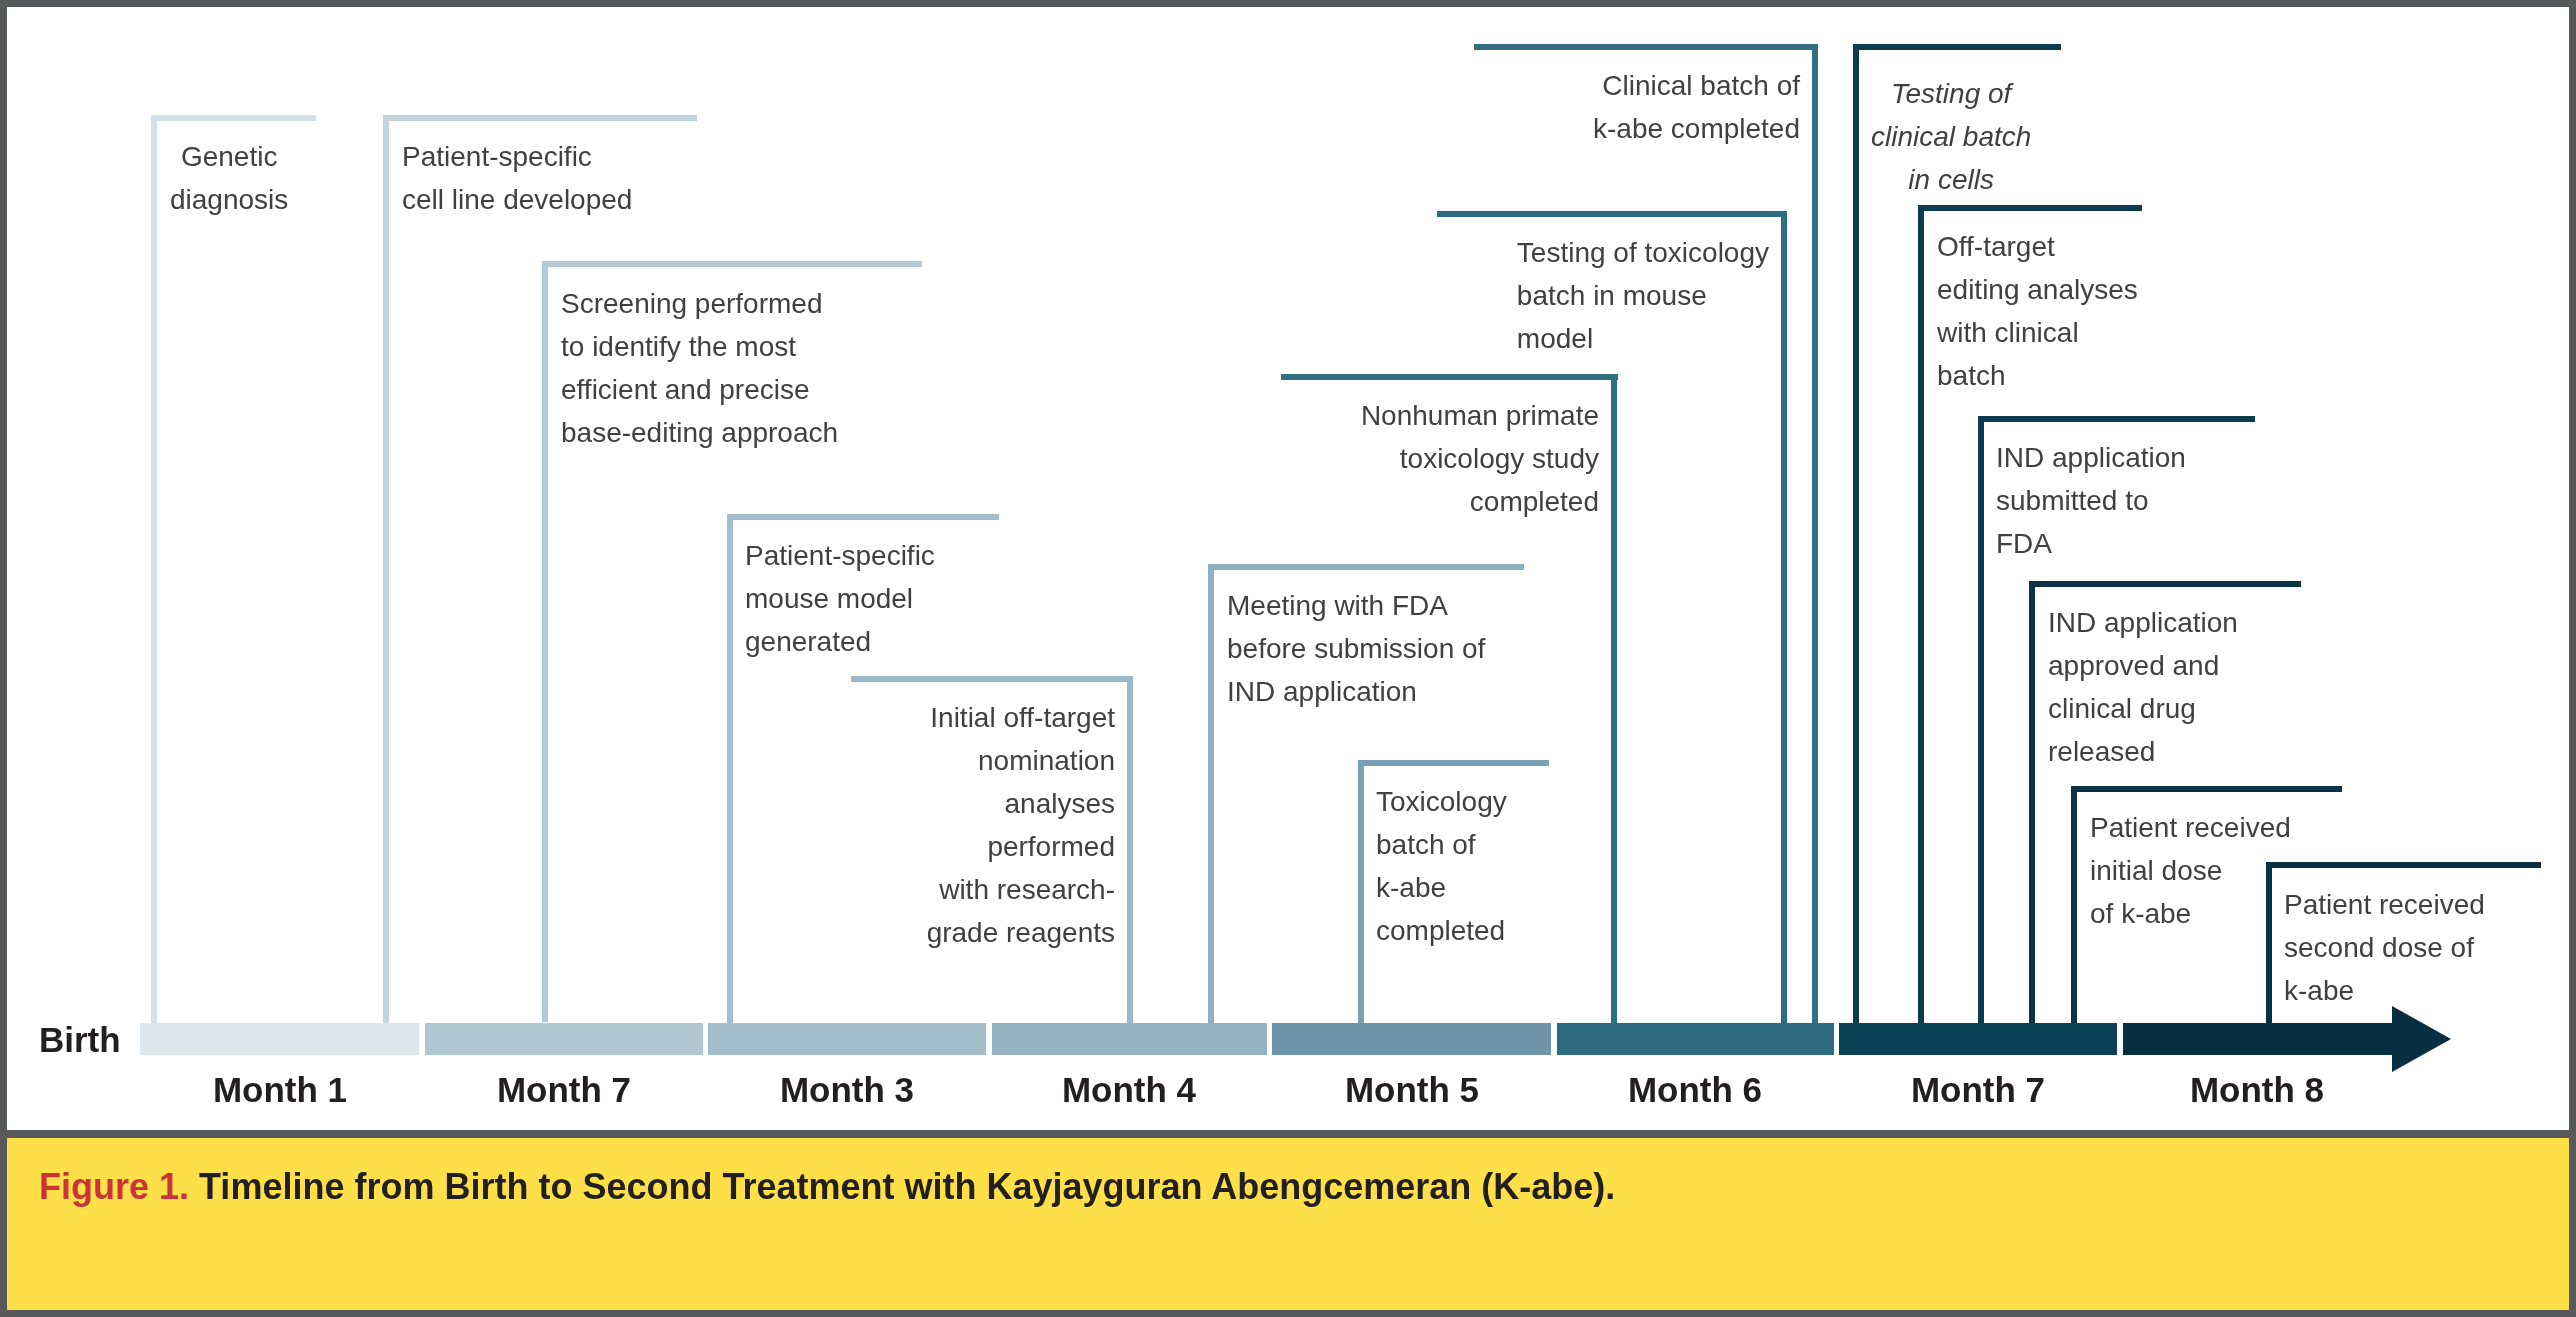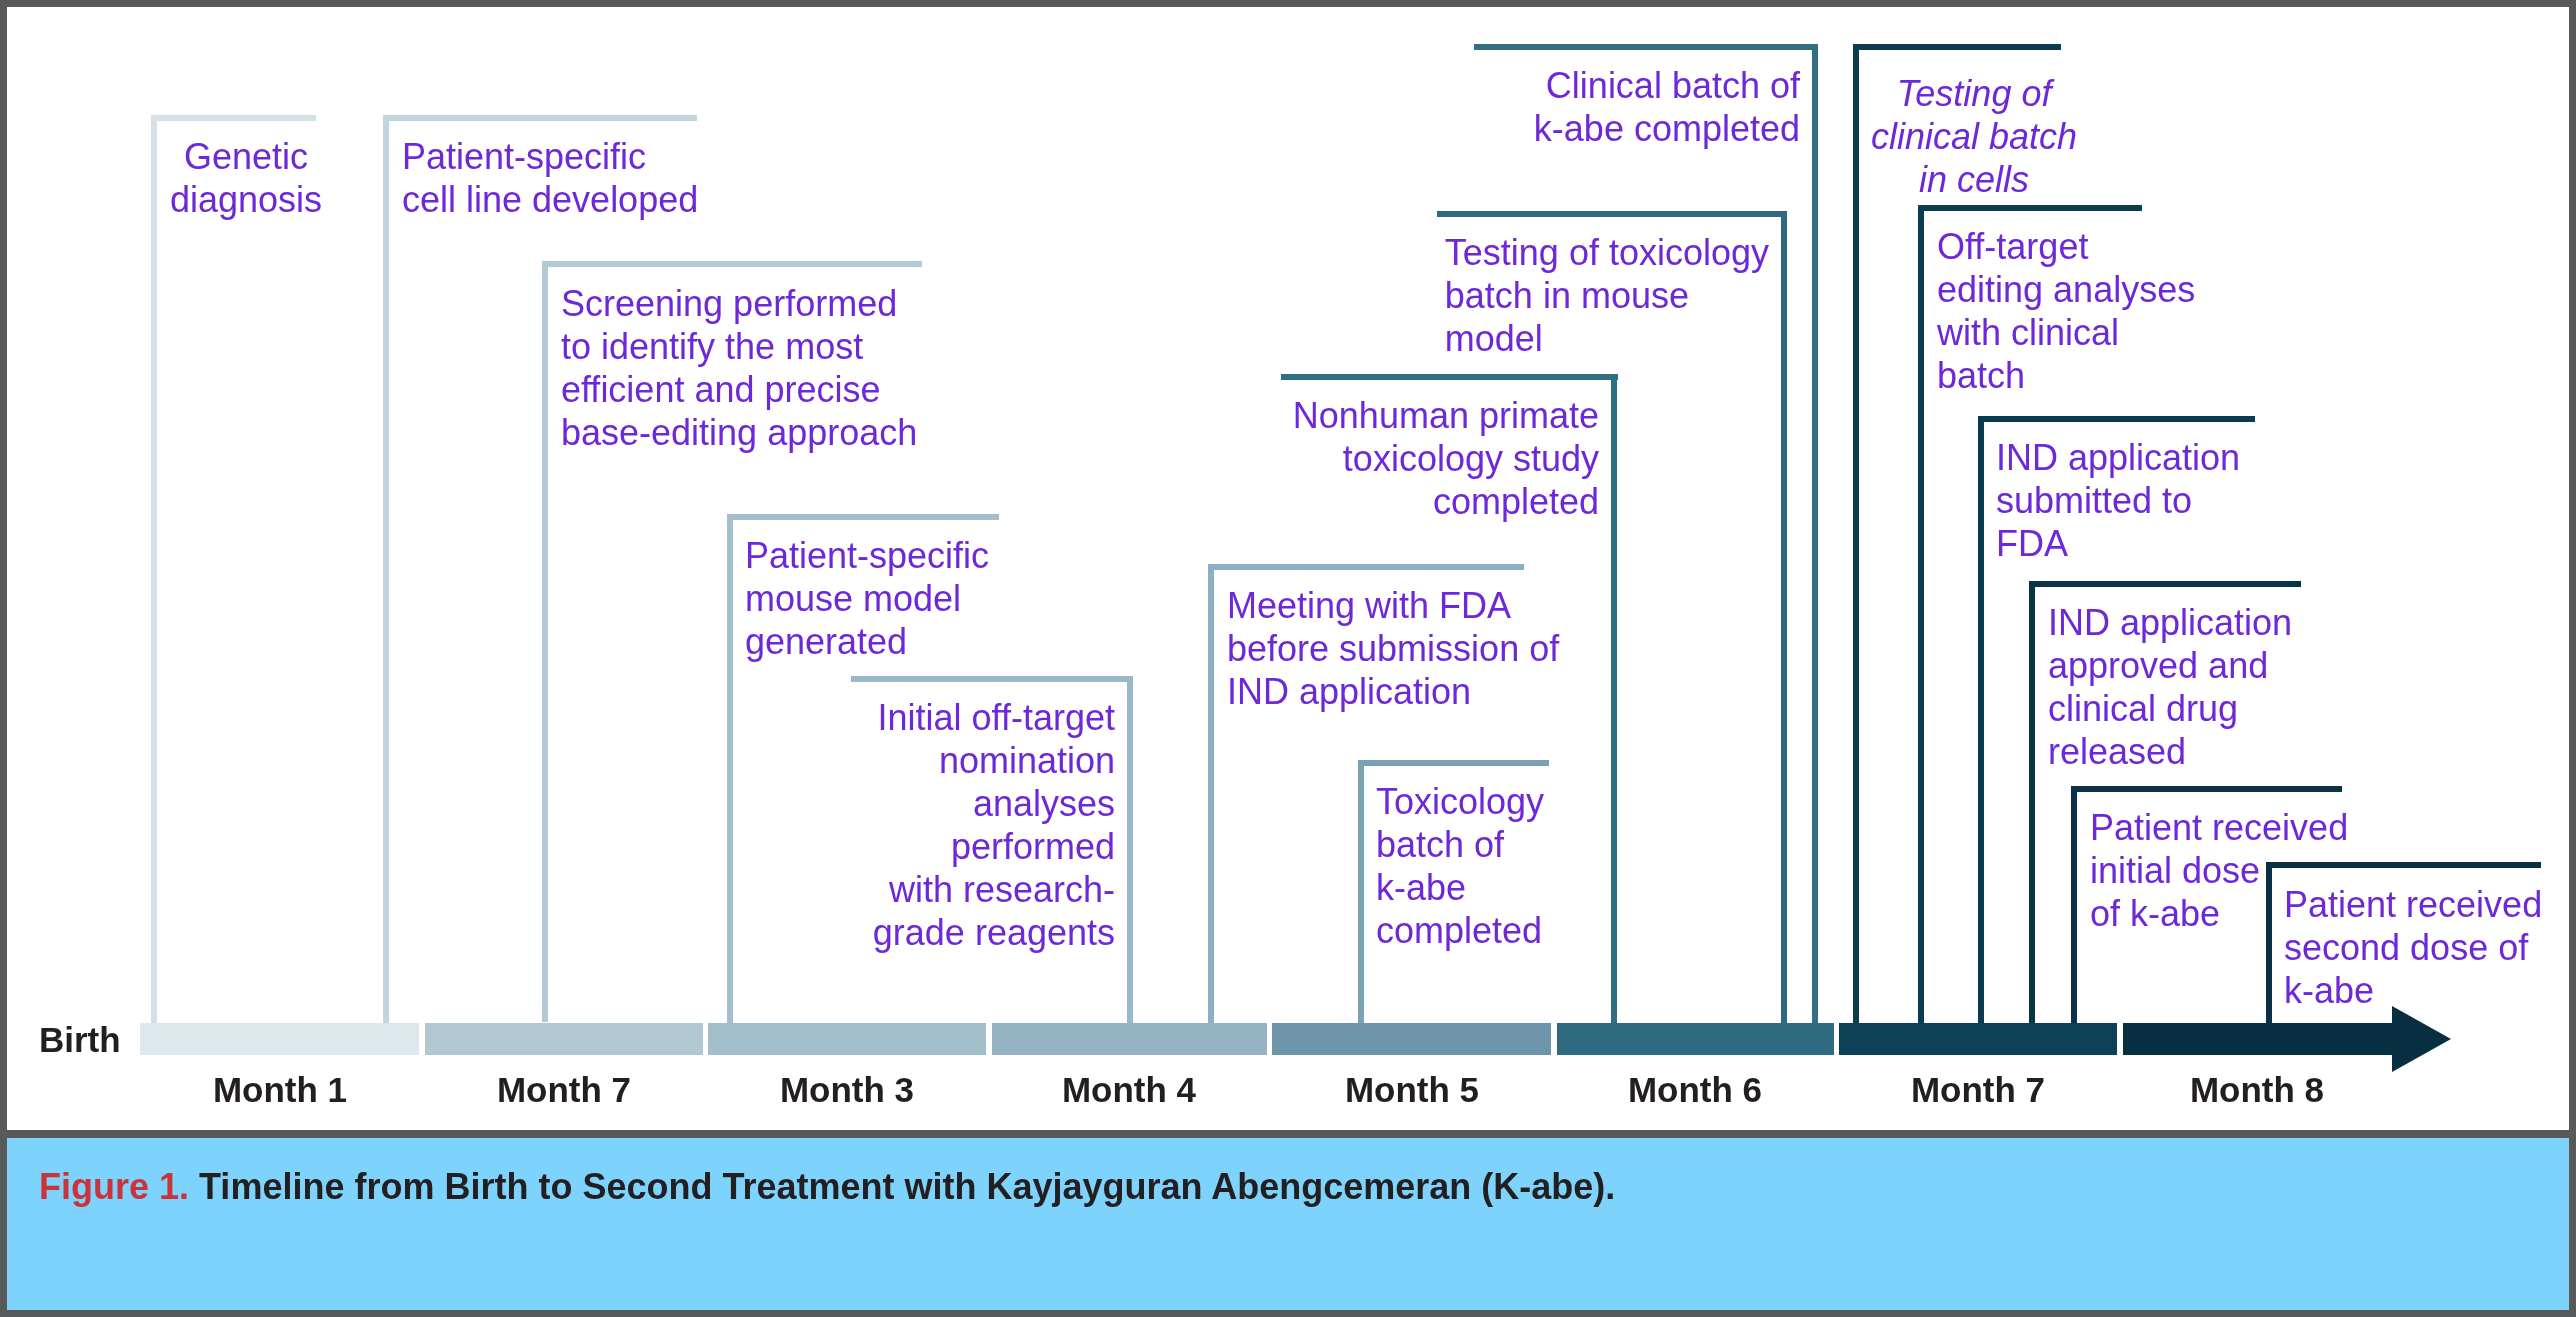--- a/index.html
+++ b/index.html
@@ -15,22 +15,22 @@
     position:absolute;inset:0;
     border:7.3px solid #58595b;
     pointer-events:none;
     z-index:40;
   }
   
   .ev-line-v,.ev-line-h{position:absolute;z-index:5;}
   
   .ev-text{
     position:absolute;z-index:6;
-    font-size:36px;line-height:43px;
-    color:#6d28d9;
+    font-size:28px;line-height:43px;
+    color:#404040;
     white-space:pre-line;
   }
   
   .month-seg{position:absolute;top:1023px;height:32px;z-index:4;}
   .month-label{
     position:absolute;top:1070px;z-index:6;
     font-size:35px;font-weight:bold;color:#231f20;
     transform:translateX(-50%);
     white-space:nowrap;
   }
@@ -42,21 +42,21 @@
     position:absolute;left:2392px;top:1006px;z-index:4;
     width:0;height:0;
     border-top:33px solid transparent;
     border-bottom:33px solid transparent;
     border-left:59px solid #082e41;
   }
   
   .separator{position:absolute;left:0;top:1130px;width:2576px;height:8.3px;background:#58595b;z-index:10;}
   .caption{
     position:absolute;left:0;top:1138px;width:2576px;height:179px;
-    background:#7dd3fc;z-index:9;
+    background:#fde047;z-index:9;
   }
   .caption-line1{
     position:absolute;left:39px;top:28.4px;
     font-size:36px;font-weight:bold;color:#231f20;
     white-space:nowrap;
   }
   .caption-label{color:#cb333b;}
   .caption-line2{
     position:absolute;left:39px;top:93px;
     font-size:35px;color:#231f20;

